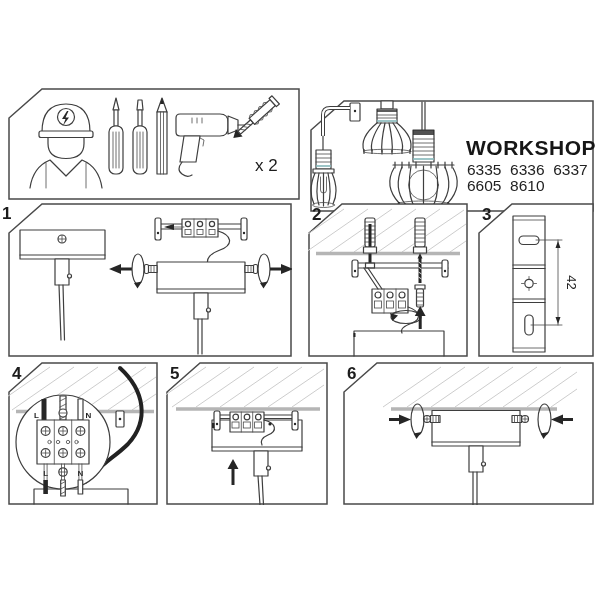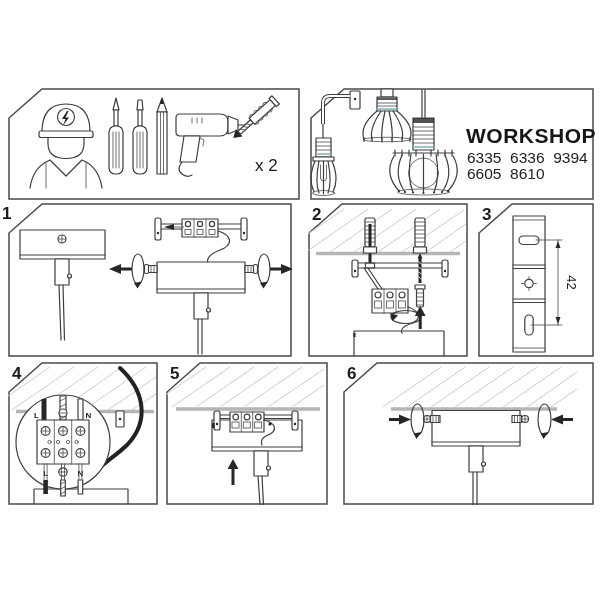--- a/index.html
+++ b/index.html
@@ -73,21 +73,21 @@
         <rect class="lnW" x="-1" y="-2" width="17" height="4"></rect>
         <path class="lnT" d="M2,-2 l3,4 M6,-2 l3,4 M10,-2 l3,4"></path>
         <rect class="lnW" x="16" y="-4" width="28" height="8"></rect>
         <path class="lnT" d="M16,-4 l3,-2 3,2 3,-2 3,2 3,-2 3,2 3,-2 3,2 M16,4 l3,2 3,-2 3,2 3,-2 3,2 3,-2 3,2 3,-2"></path>
         <rect class="lnW" x="44" y="-5.5" width="4" height="11"></rect>
       </g>
       <text class="svgtxt" x="247" y="83" font-size="17">x 2</text>
     </svg>
   </section>
 
-  <section class="panel" style="left:310px;top:88px;width:284px;height:112px">
+  <section class="panel" style="left:310px;top:100px;width:284px;height:112px">
     <svg width="284" height="112" viewBox="0 0 284 112">
       <path class="bord" d="M34,1 H283 V111 H1 V30 Z"></path>
       <g>
         <rect class="lnW" x="40" y="3" width="10" height="18" rx="1"></rect>
         <circle class="blk" cx="45" cy="11" r="1.2"></circle>
         <path d="M40,8 H20 Q13,8 13,15 V36" fill="none" stroke="#3e3e3e" stroke-width="4"></path>
         <path d="M40,8 H20 Q13,8 13,15 V36" fill="none" stroke="#ffffff" stroke-width="2"></path>
         <path class="ln" d="M13,36 V50"></path>
         <rect class="lnW" x="6" y="50" width="15" height="19"></rect>
         <path class="lnT" d="M6,54 H21 M6,58 H21 M6,62 H21"></path>
@@ -121,21 +121,21 @@
         <circle class="blk" cx="14" cy="103" r="1"></circle>
           <circle class="blk" cx="20" cy="104" r="1"></circle>
         <circle class="blk" cx="28" cy="104.5" r="1"></circle>
           <circle class="blk" cx="38.5" cy="105" r="1"></circle>
         <circle class="blk" cx="49" cy="104.5" r="1"></circle>
           <circle class="blk" cx="57" cy="104" r="1"></circle>
         <circle class="blk" cx="63" cy="103" r="1"></circle>
       </g>
     </svg>
     <div class="brand-title">WORKSHOP</div>
-    <div class="brand-models m1">6335  6336  9394</div>
+    <div class="brand-models m1">6335  6336  6337</div>
     <div class="brand-models m2">6605  8610</div>
   </section>
 
   <section class="panel" style="left:8px;top:203px;width:284px;height:154px">
     <svg width="284" height="154" viewBox="0 0 284 154">
       <path class="bord" d="M34,1 H283 V153 H1 V30 Z"></path>
       <g>
         <rect class="lnW" x="12" y="27" width="85" height="29"></rect>
         <path class="ln" d="M12,52 H97"></path>
         <circle class="lnW" cx="54" cy="36" r="4"></circle>

